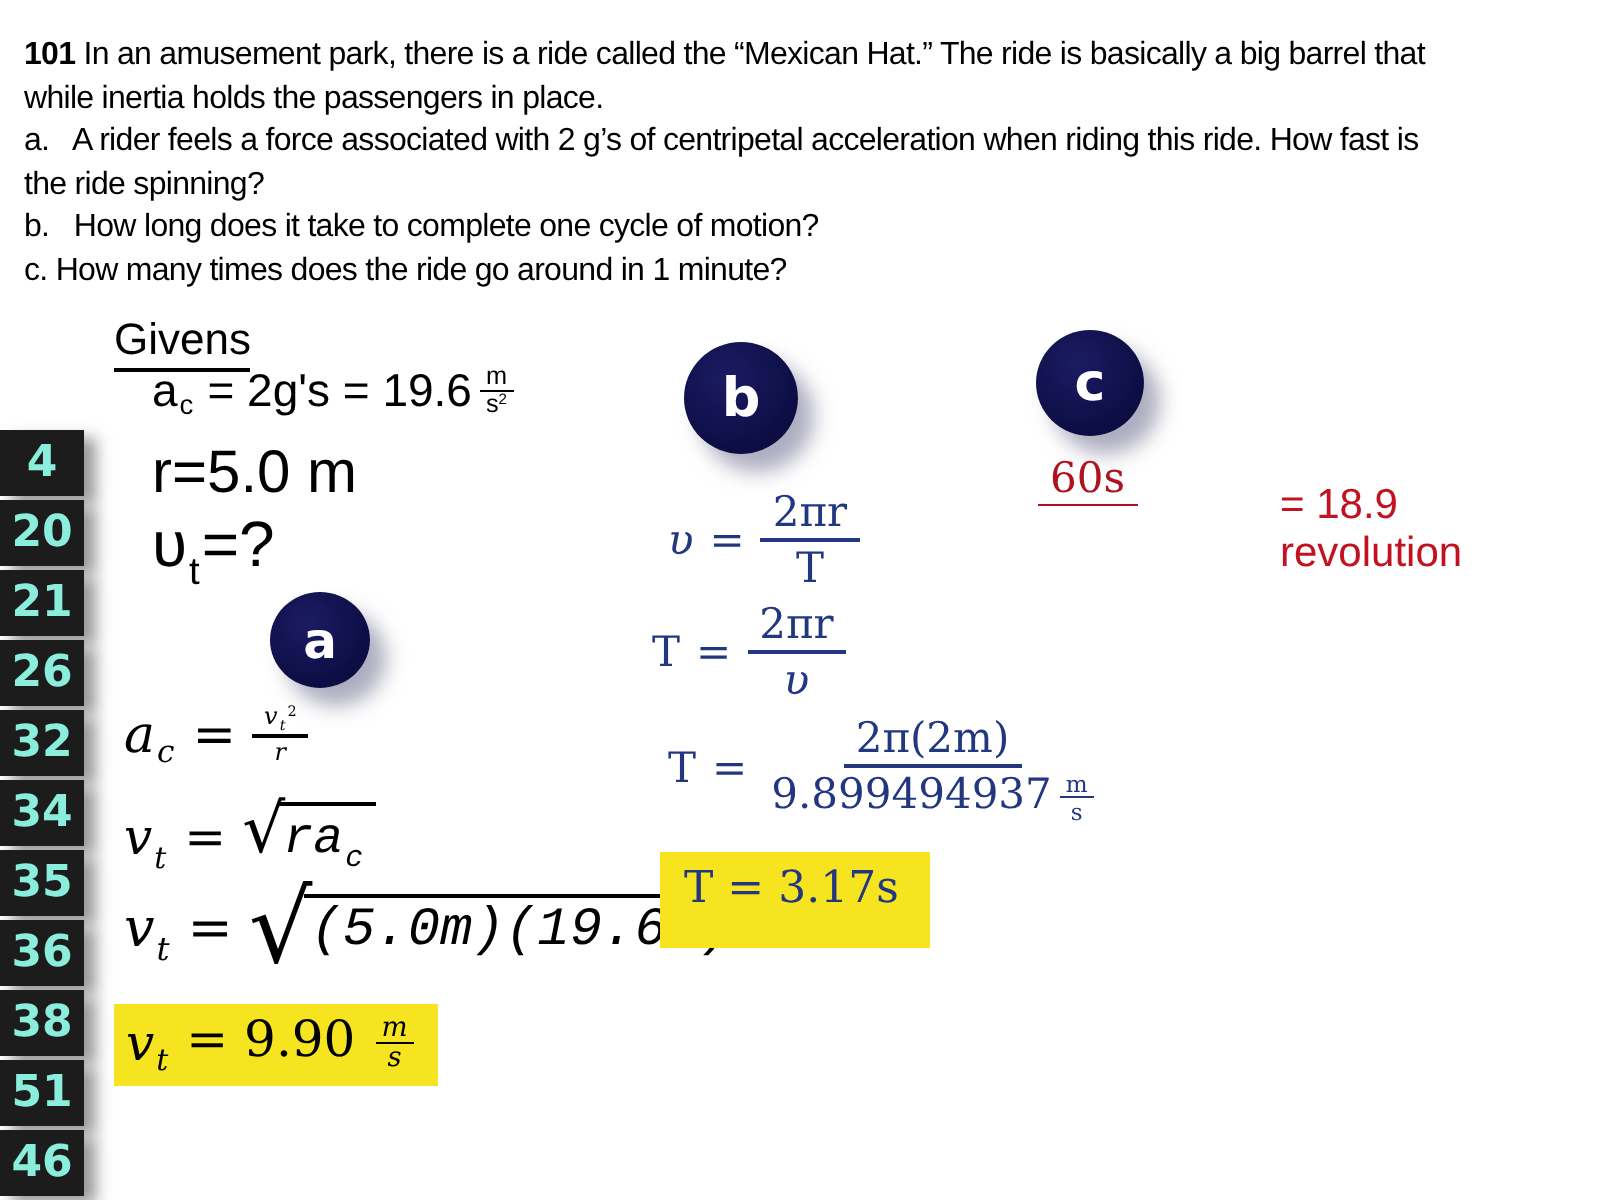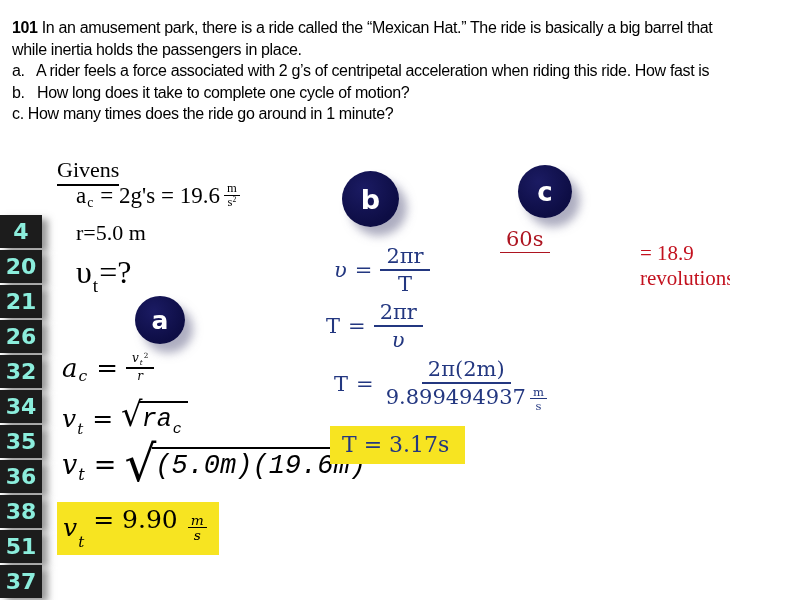--- a/index.html
+++ b/index.html
@@ -16,25 +16,25 @@
   .star{position:absolute;left:750px;top:-10px;font-size:44px;line-height:1;color:#c3121f;}
 
   
   .sidebar{position:absolute;left:0;top:215px;width:42px;}
   .tile{width:42px;height:33px;margin-bottom:2px;background:#1c1c1c;
         box-shadow:6px 4px 7px rgba(70,70,70,0.55);
         color:#8beddc;font-family:"DejaVu Sans",sans-serif;font-weight:bold;
         font-size:22px;line-height:33px;text-align:center;}
 
   
-  .hand{font-family:Liberation Serif, serif;}
+  .hand{font-family:Liberation Sans, sans-serif;}
   .givens-title{position:absolute;left:57px;top:157px;font-size:22px;
                 border-bottom:2.5px solid #000;padding-bottom:1px;}
   .givens-ac{position:absolute;left:76px;top:182px;font-size:23px;display:flex;align-items:center;}
-  .givens-r{position:absolute;left:76px;top:220px;font-size:22px;}
+  .givens-r{position:absolute;left:76px;top:220px;font-size:30px;}
   .givens-vt{position:absolute;left:76px;top:254px;font-size:32px;}
 
   
   .badge{position:absolute;border-radius:50%;
          background:radial-gradient(circle at 38% 32%, #1b1b63, #0d0d44 70%);
          box-shadow:8px 9px 10px rgba(105,105,140,0.55);
          color:#fff;font-family:"DejaVu Sans",sans-serif;font-weight:bold;
          display:flex;align-items:center;justify-content:center;}
   .badge-a{left:135px;top:296px;width:50px;height:48px;font-size:25px;}
   .badge-b{left:342px;top:171px;width:57px;height:56px;font-size:27px;}
@@ -59,51 +59,52 @@
   .tinyfrac .num{border-bottom:1.5px solid currentColor;padding:0 3px;}
 
   
   .black-math{color:#000;}
   .blue-math{color:#233780;}
   .red-math{color:#ad1420;}
   .crimson{color:#c3121f;margin-left:12px;}
   .hl{background:#f7e421;}
 
   .answer-a{left:57px;top:502px;font-size:25px;padding:3px 12px 5px 6px;}
-  .answer-b{left:330px;top:426px;font-size:22px;padding:6px 16px 7px 12px;}
+  .answer-b{left:330px;top:426px;font-size:22px;padding:6px 16px 17px 12px;}
 
   .c-result{position:absolute;left:628px;top:241px;font-size:21px;}
 </style>
 </head>
 <body>
 
 <div class="page">
 
   <div class="problem">
     <div class="pline"><b>101</b><span> In an amusement park, there is a ride called the “Mexican Hat.” The ride is basically a big barrel that</span></div>
     <div class="pline">while inertia holds the passengers in place.</div>
     <div class="pline">a.   A rider feels a force associated with 2 g’s of centripetal acceleration when riding this ride. How fast is</div>
+    <div class="pline">the ride spinning?</div>
     <div class="pline">b.   How long does it take to complete one cycle of motion?</div>
     <div class="pline">c. How many times does the ride go around in 1 minute?</div>
   </div>
 
   <div class="star">★</div>
 
   <div class="sidebar">
     <div class="tile">4</div>
     <div class="tile">20</div>
     <div class="tile">21</div>
     <div class="tile">26</div>
     <div class="tile">32</div>
     <div class="tile">34</div>
     <div class="tile">35</div>
     <div class="tile">36</div>
     <div class="tile">38</div>
     <div class="tile">51</div>
-    <div class="tile">37</div>
+    <div class="tile">46</div>
   </div>
 
   <div class="hand givens-title">Givens</div>
   <div class="hand givens-ac">
     <span>a</span>
       <span class="sub">c</span>
     <span style="margin-left:6px">= 2g's = 19.6</span>
     <span class="tinyfrac">
       <span class="num">m</span>
       <span class="den"><span>s</span><span class="sup">2</span></span>
@@ -142,21 +143,21 @@
     <span class="eqsign">=</span>
     <span class="sqrt big">
       <span class="rad">√</span>
       <span class="radicand it">(5.0m)(19.6m)</span>
     </span>
   </div>
 
   <div class="eq black-math hl answer-a">
     <span class="it">v</span>
       <span class="sub it">t</span>
-    <span style="margin:0 6px 16px 8px;">= 9.90</span>
+    <span style="margin:0 6px 4px 8px;">= 9.90</span>
     <span class="tinyfrac it">
       <span class="num">m</span>
       <span class="den">s</span>
     </span>
   </div>
 
   <div class="eq blue-math" style="left:334px;top:244px;font-size:21px;">
     <span class="it">υ</span>
     <span class="eqsign">=</span>
     <span class="frac">
@@ -183,18 +184,18 @@
             <span class="num">m</span>
             <span class="den">s</span>
           </span></span>
     </span>
   </div>
 
   <div class="eq blue-math hl answer-b">T = 3.17s</div>
 
   <div class="eq red-math" style="left:500px;top:227px;font-size:21px;">
     <span class="frac">
-      <span class="num" style="border-bottom-width:1.5px;">60s</span>
+      <span class="num" style="border-bottom-width:1.5px;margin-left:19px;">60s</span>
     </span>
   </div>
   <div class="hand crimson c-result">= 18.9 revolutions</div>
 
 </div>
 
 </body></html>

